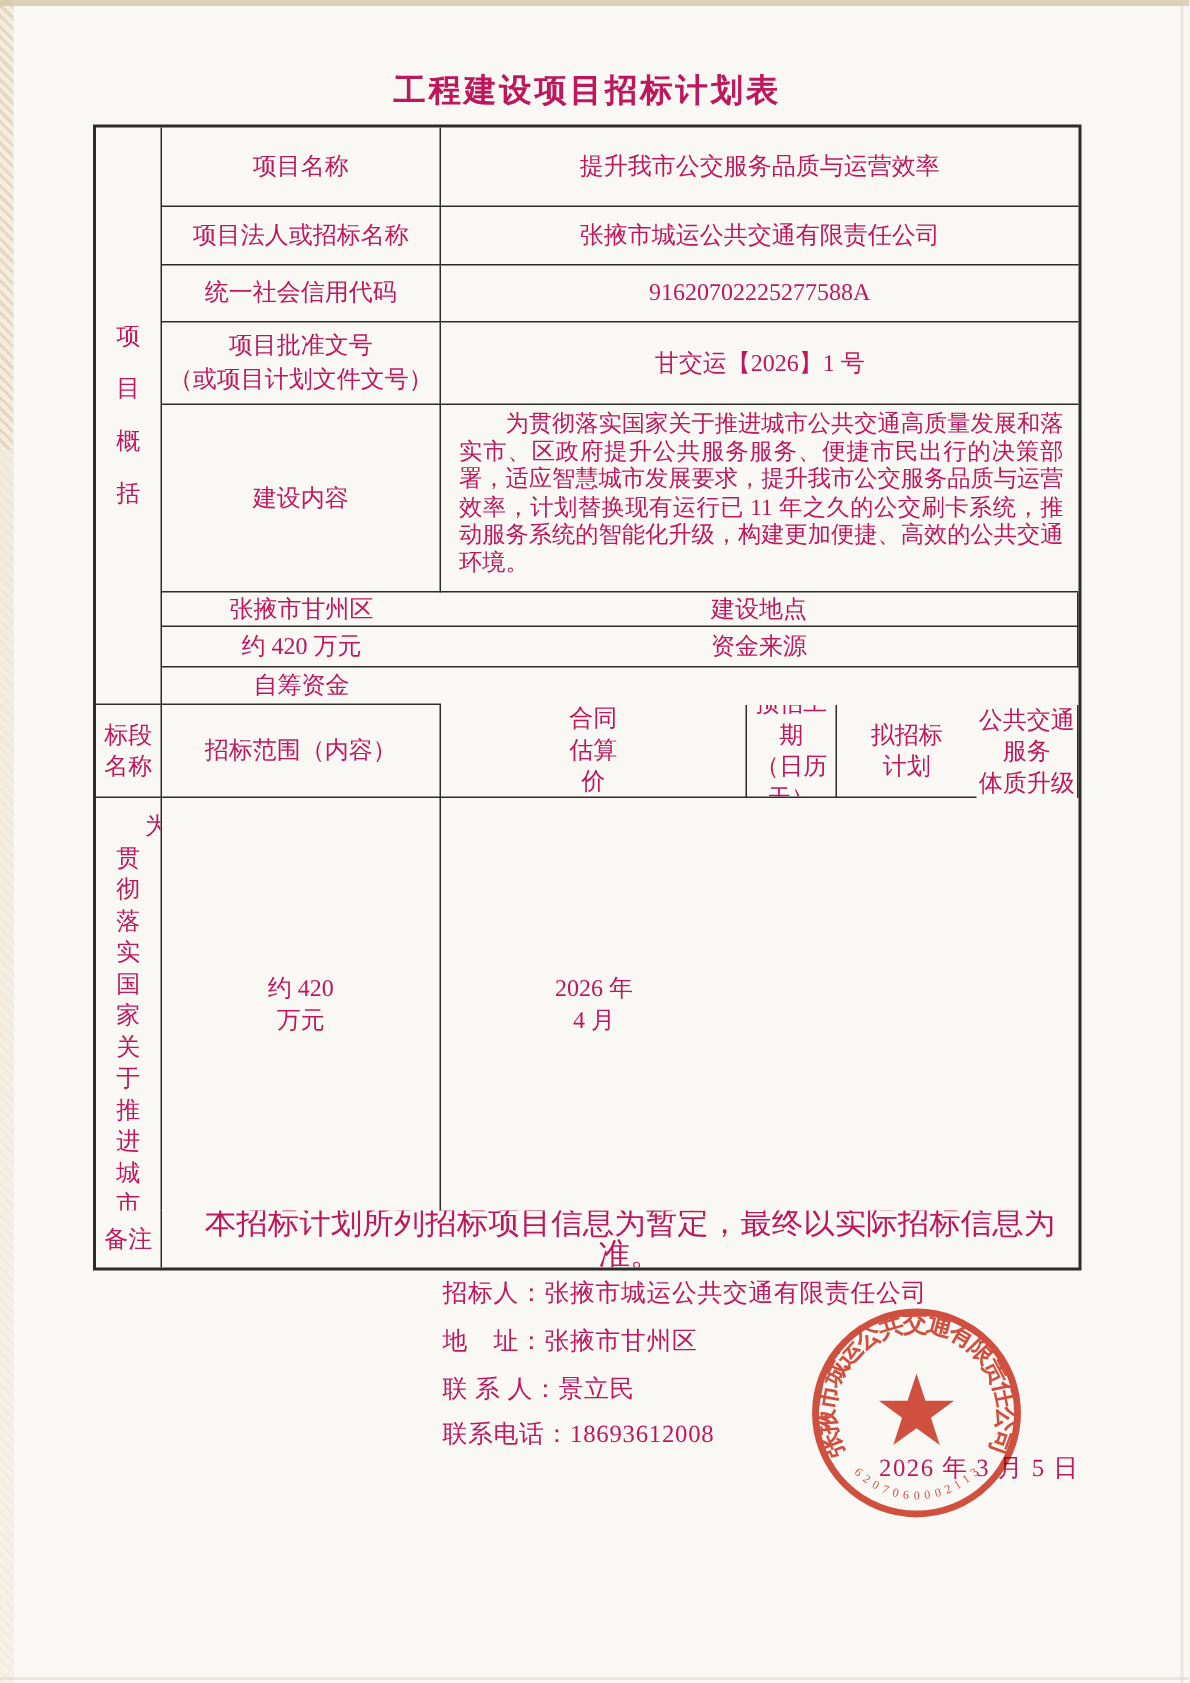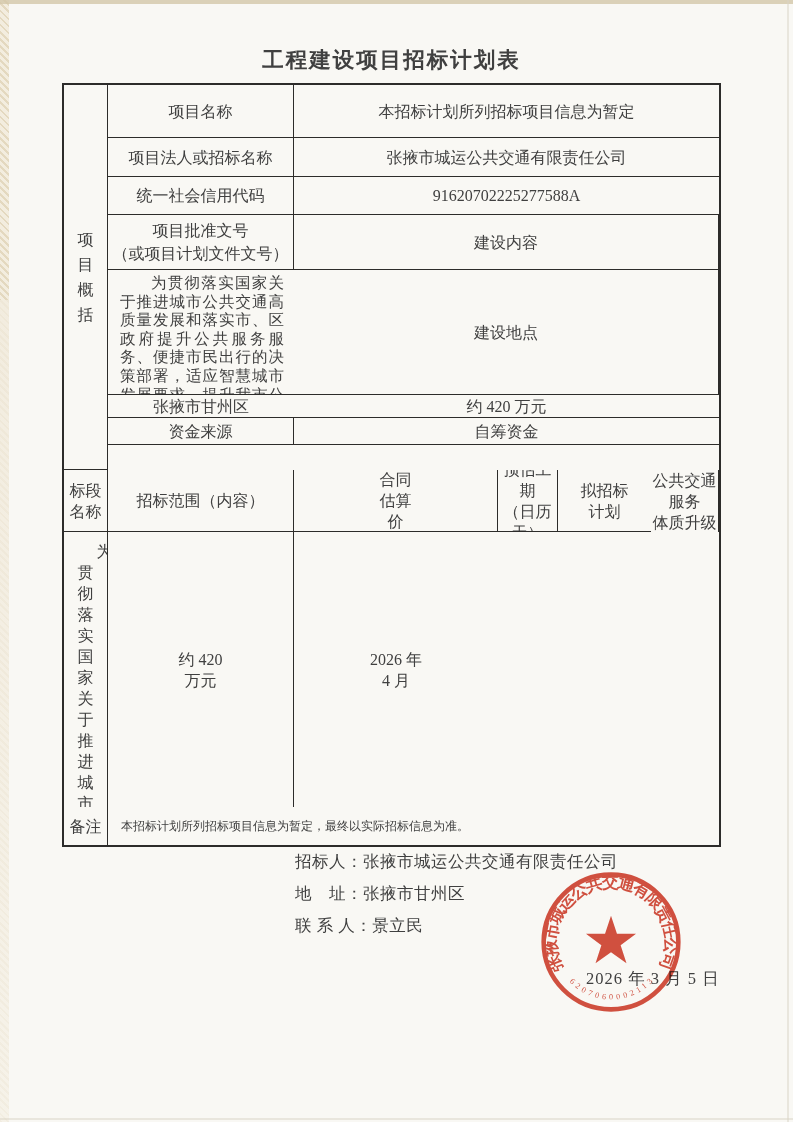--- a/index.html
+++ b/index.html
@@ -1,18 +1,18 @@
 <!DOCTYPE html>
 <html><head>
 <meta charset="utf-8">
 <style>
   *{box-sizing:border-box;margin:0;padding:0}
   html,body{width:793px;height:1122px}
   body{background:#e8e4da;font-family:"Liberation Serif","DejaVu Serif",serif}
-  .page{position:relative;width:793px;height:1122px;background:#f9f8f4;color:#404040;overflow:hidden}
+  .page{position:relative;width:793px;height:1122px;background:#f9f8f4;color:#be185d;overflow:hidden}
   
   .edge-left{position:absolute;left:0;top:0;width:9px;height:100%;
     background:repeating-linear-gradient(45deg,#e0d3b6 0 2px,#f2ebdb 2px 5px);opacity:.85}
   .edge-left-fade{position:absolute;left:0;top:300px;width:9px;height:822px;
     background:linear-gradient(#f2ecdf 0,#f7f4ec 100%);opacity:.75}
   .edge-top{position:absolute;left:0;top:0;width:100%;height:4px;background:#d3c7a9;opacity:.8}
   .edge-right{position:absolute;right:4px;top:0;width:2px;height:100%;background:#d9d4c6;opacity:.5}
   .edge-bottom{position:absolute;left:0;bottom:2px;width:100%;height:2px;background:#d9d4c6;opacity:.5}
 
   .doc-title{position:absolute;left:62px;top:45px;width:659px;text-align:center;
@@ -25,26 +25,26 @@
   .sec2{grid-template-columns:44px 186px 204px 60px 93px 1fr;grid-template-rows:62px 275px;height:337px}
   .sec3{grid-template-columns:44px 1fr;grid-template-rows:1fr;height:38px}
   .c{border-right:1.3px solid #2d2c2a;border-bottom:1.3px solid #2d2c2a;
     display:flex;align-items:center;justify-content:center;text-align:center;
     font-size:16px;line-height:21px;overflow:hidden}
   .nr{border-right:none}
   .nb{border-bottom:none}
   .pre{white-space:pre-line}
   .vside{grid-row:1/9}
   .vside2{grid-row:1/3}
-  .vtext{width:17px;word-break:break-all;line-height:25px;text-align:center}
+  .vtext{width:17px;word-break:break-all;line-height:35px;text-align:center}
   .para{display:block;padding:4px 10px 0 12px;text-align:justify;text-indent:2em;
     font-size:15.5px;line-height:18.6px}
   .para2{display:block;padding:9px 7px 0 7px;text-align:center;text-indent:1.6em;
     font-size:16px;line-height:21px}
-  .remark-text{justify-content:flex-start;text-align:right;padding-left:13px;font-size:12px}
+  .remark-text{justify-content:flex-start;text-align:center;padding-left:13px;font-size:21px}
   .lbl2{line-height:23px}
 
   .footer-line{position:absolute;left:295px;font-size:16.5px;letter-spacing:.5px;white-space:pre}
   .f1{top:851px}.f2{top:883px}.f3{top:915px}.f4{top:945px}
   .date-line{position:absolute;left:586px;top:968px;font-size:16.5px;letter-spacing:1px;white-space:pre}
 
   .seal{position:absolute;left:532px;top:863px;width:158px;height:158px;
     mix-blend-mode:multiply;opacity:.88;pointer-events:none}
 </style>
 </head>
@@ -60,36 +60,37 @@
   <div class="doc-title">工程建设项目招标计划表</div>
 
   <div class="tbl">
 
     <div class="sec sec1">
       <div class="c vside">
         <div class="vtext">项目概括</div>
       </div>
 
       <div class="c">项目名称</div>
-      <div class="c nr">本招标计划所列招标项目信息为暂定</div>
+      <div class="c nr">提升我市公交服务品质与运营效率</div>
 
       <div class="c">项目法人或招标名称</div>
       <div class="c nr">张掖市城运公共交通有限责任公司</div>
 
       <div class="c">统一社会信用代码</div>
       <div class="c nr">91620702225277588A</div>
 
       <div class="c pre lbl2">项目批准文号
 （或项目计划文件文号）</div>
+      <div class="c nr">甘交运【2026】1 号</div>
 
       <div class="c">建设内容</div>
       <div class="c nr para">为贯彻落实国家关于推进城市公共交通高质量发展和落实市、区政府提升公共服务服务、便捷市民出行的决策部署，适应智慧城市发展要求，提升我市公交服务品质与运营效率，计划替换现有运行已 11 年之久的公交刷卡系统，推动服务系统的智能化升级，构建更加便捷、高效的公共交通环境。</div>
 
+      <div class="c nr">张掖市甘州区</div>
       <div class="c">建设地点</div>
-      <div class="c nr">张掖市甘州区</div>
 
       <div class="c nr">约 420 万元</div>
 
       <div class="c">资金来源</div>
       <div class="c nr">自筹资金</div>
     </div>
 
     <div class="sec sec2">
 
       <div class="c">标段名称</div>
@@ -113,20 +114,21 @@
 
     <div class="sec sec3">
       <div class="c nb" style="border-bottom:none">备注</div>
       <div class="c nr nb remark-text">本招标计划所列招标项目信息为暂定，最终以实际招标信息为准。</div>
     </div>
   </div>
 
   <div class="footer-line f1">招标人：张掖市城运公共交通有限责任公司</div>
   <div class="footer-line f2">地　址：张掖市甘州区</div>
   <div class="footer-line f3">联 系 人：景立民</div>
+  <div class="footer-line f4">联系电话：18693612008</div>
   <div class="date-line">2026 年 3 月 5 日</div>
 
   <svg class="seal" viewBox="0 0 156 156">
     <defs>
       <path id="arcTop" d="M 31.2 105 A 54 54 0 1 1 124.8 105" fill="none"></path>
       <path id="arcBottom" d="M 27.7 104.7 A 57 57 0 0 0 128.3 104.7" fill="none"></path>
     </defs>
     <circle cx="78" cy="78" r="66.5" fill="none" stroke="#cf3a28" stroke-width="4.5"></circle>
     <polygon fill="#cf3a28" points="78,52 83.88,69.91 102.73,69.97 87.51,81.09 93.28,99.03 78,88 62.72,99.03 68.49,81.09 53.27,69.97 72.12,69.91"></polygon>
     <text font-size="16.5" fill="#cf3a28" font-weight="600">

